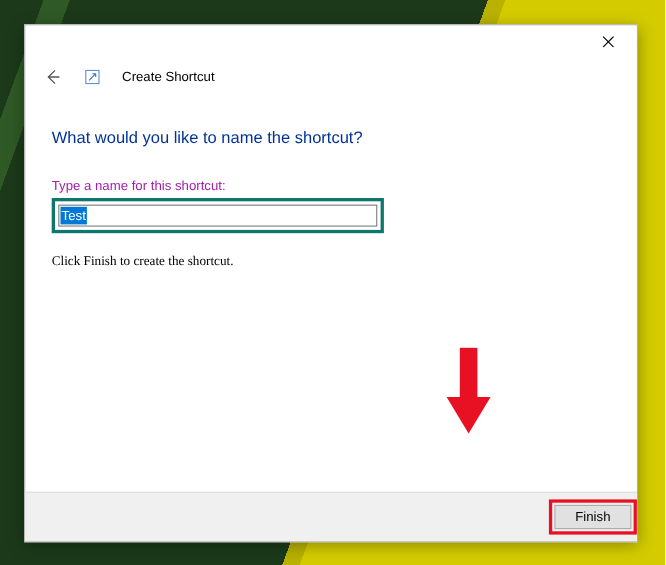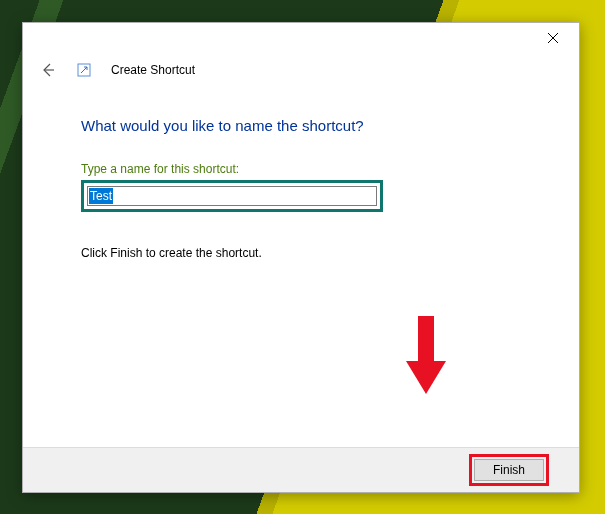--- a/index.html
+++ b/index.html
@@ -75,32 +75,32 @@
     align-items: center;
     justify-content: center;
   }
   .shortcut-icon svg { width: 14px; height: 14px; }
   .header-title {
     font-size: 12px;
     color: #000;
   }
   .content {
     flex: 1 1 auto;
-    padding: 18px 36px 0 58px;
+    padding: 18px 36px 0 24px;
     position: relative;
   }
   .heading {
     color: #003399;
     font-size: 15px;
     margin: 12px 0 28px 0;
     font-weight: 400;
   }
   .label {
     font-size: 12px;
-    color: #4d7c0f;
+    color: #a21caf;
     margin-bottom: 4px;
   }
   .input-wrap {
     position: relative;
     width: 290px;
     padding: 3px;
     border: 3px solid #0f766e;
     box-sizing: content-box;
   }
   .text-input {
@@ -122,42 +122,43 @@
     top: 5px;
     height: 16px;
     background: #0078d7;
     color: #fff;
     font-size: 12px;
     line-height: 16px;
     padding: 0 1px;
     pointer-events: none;
   }
   .hint {
-    margin-top: 34px;
-    font-size: 12px;
-    color: #000;
+    margin-top: 18px;
+    font-size: 12px;
+    color: #000;
+    font-family: Liberation Serif, serif;
   }
   .arrow-annotation {
     position: absolute;
     left: 401px;
     top: 316px;
     width: 50px;
     height: 80px;
     pointer-events: none;
   }
   .arrow-annotation svg { width: 50px; height: 80px; }
   .footer {
     height: 44px;
     background: #f0f0f0;
     border-top: 1px solid #dcdcdc;
     display: flex;
     align-items: center;
     justify-content: flex-end;
     gap: 8px;
-    padding-right: 30px;
+    padding-right: 0;
   }
   .btn {
     min-width: 70px;
     height: 22px;
     background: #e1e1e1;
     border: 1px solid #adadad;
     font-family: inherit;
     font-size: 12px;
     padding: 0 10px;
     cursor: pointer;

